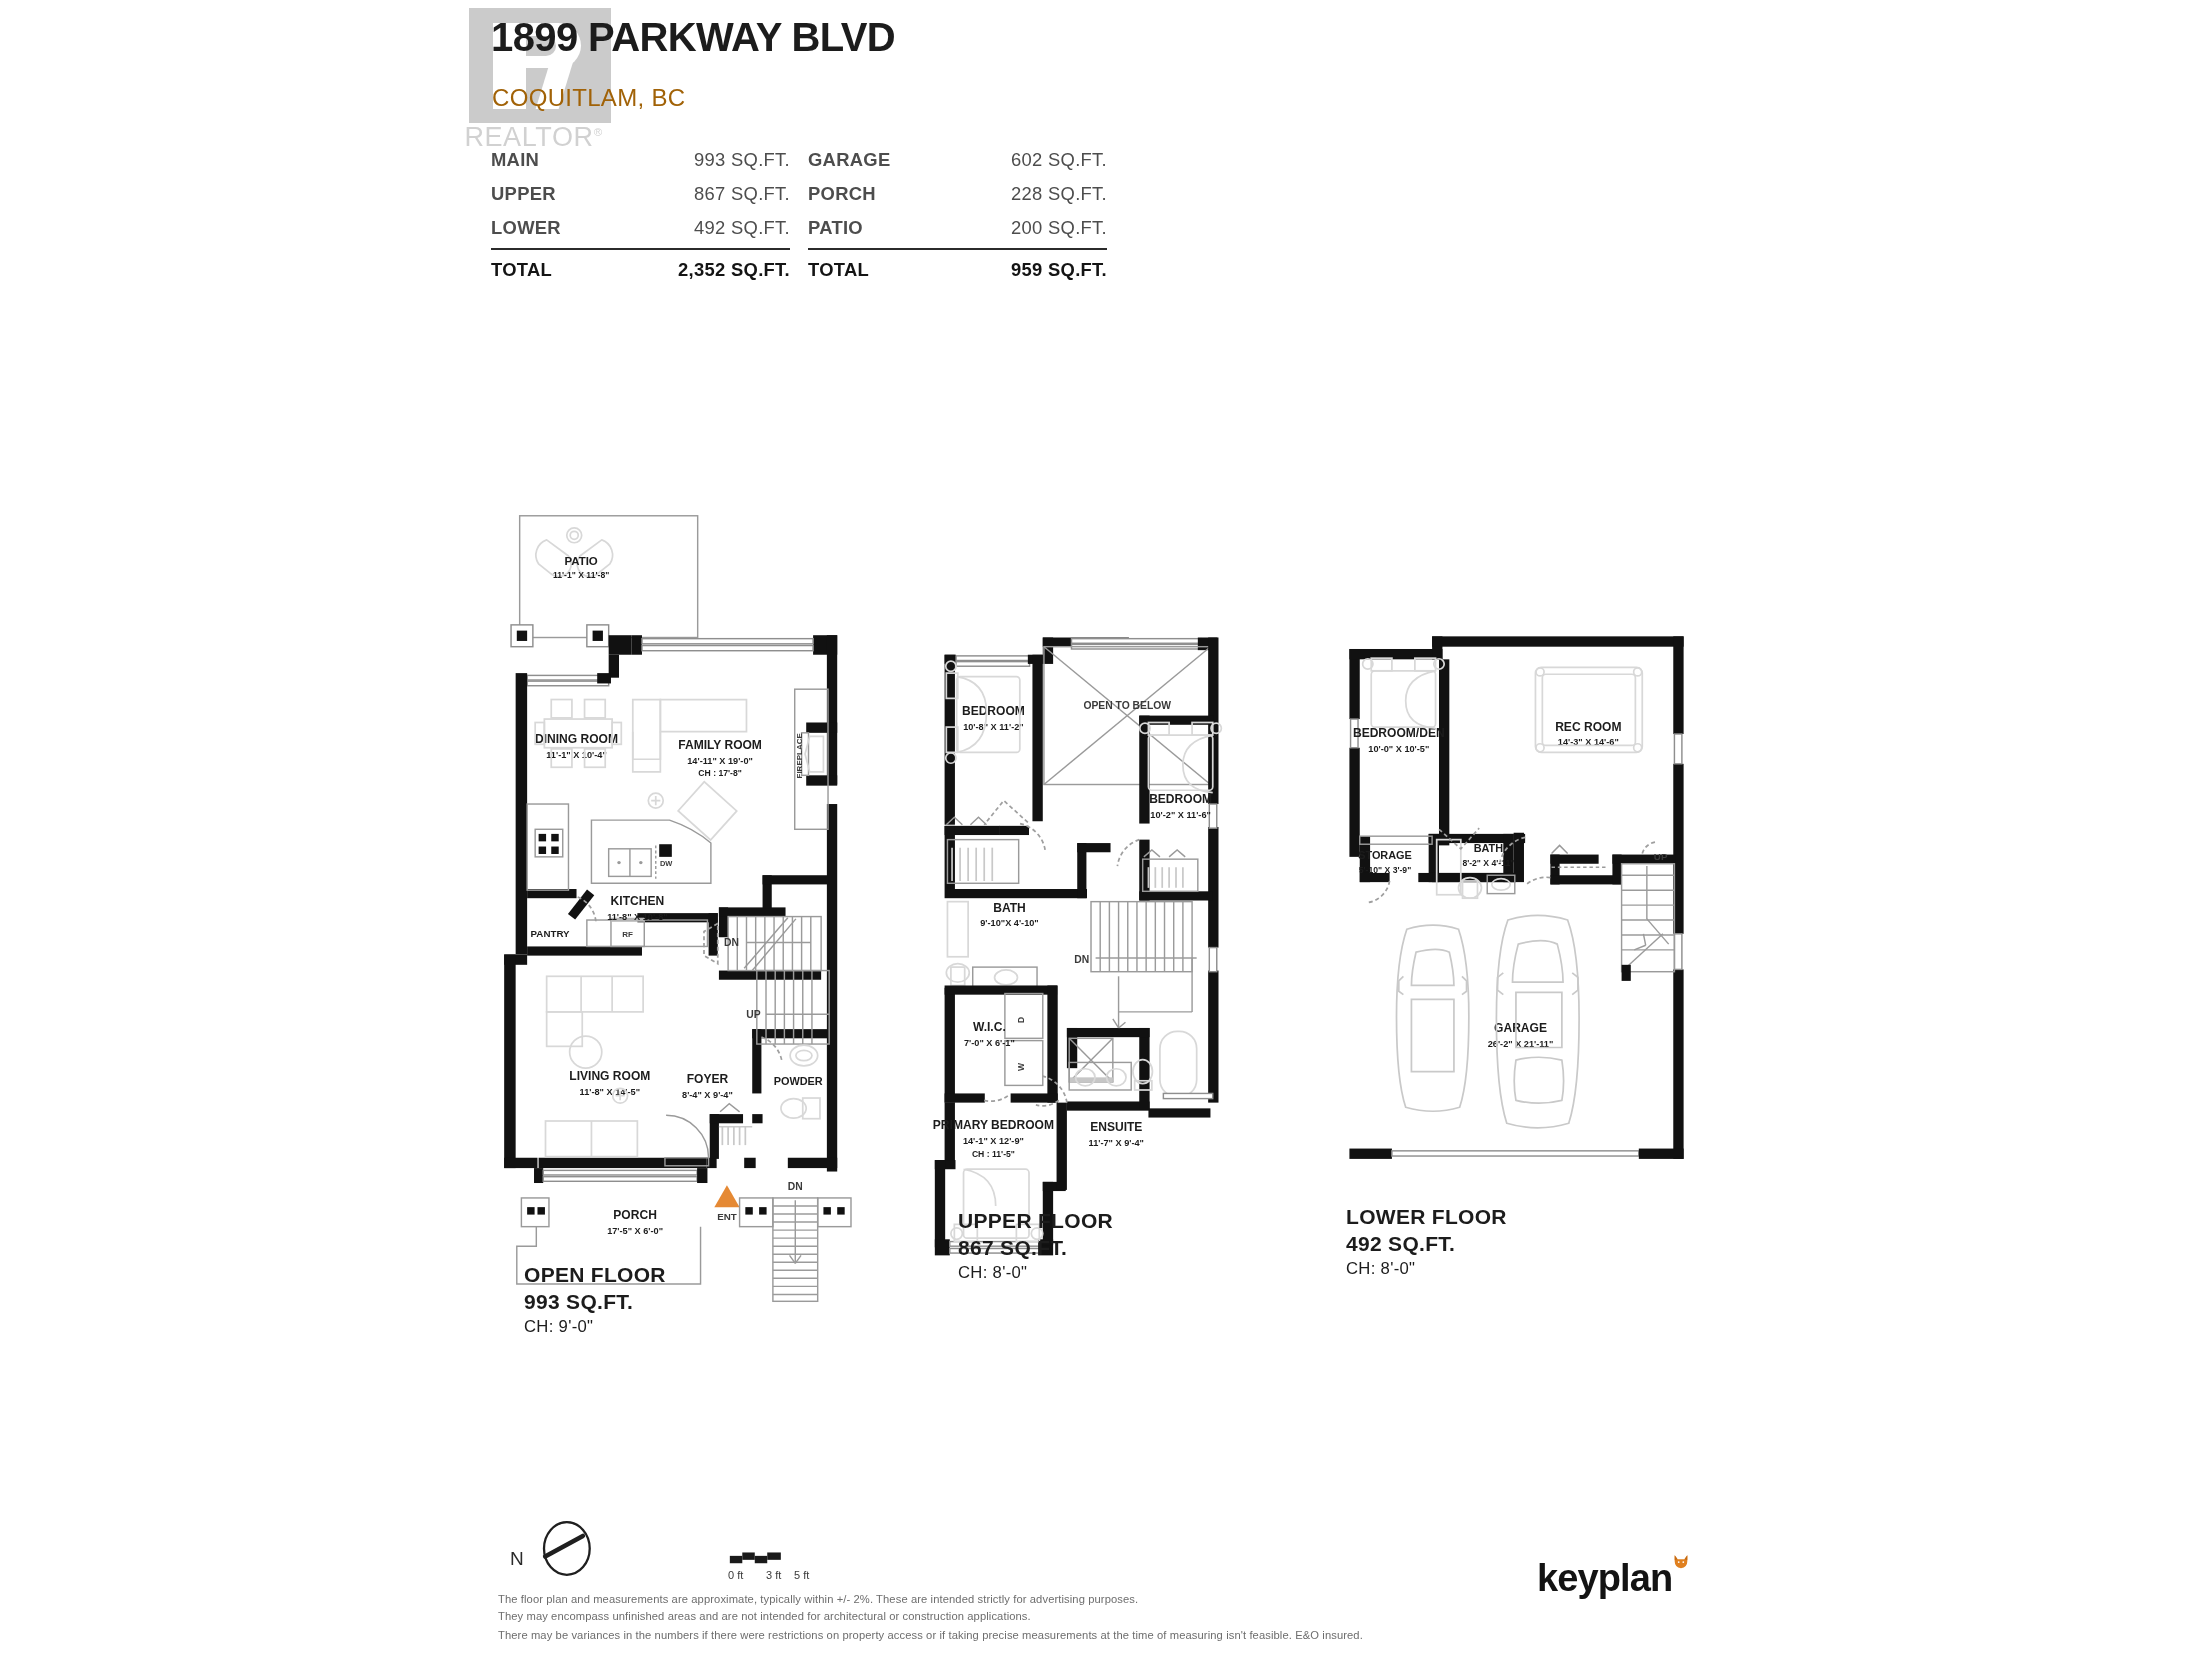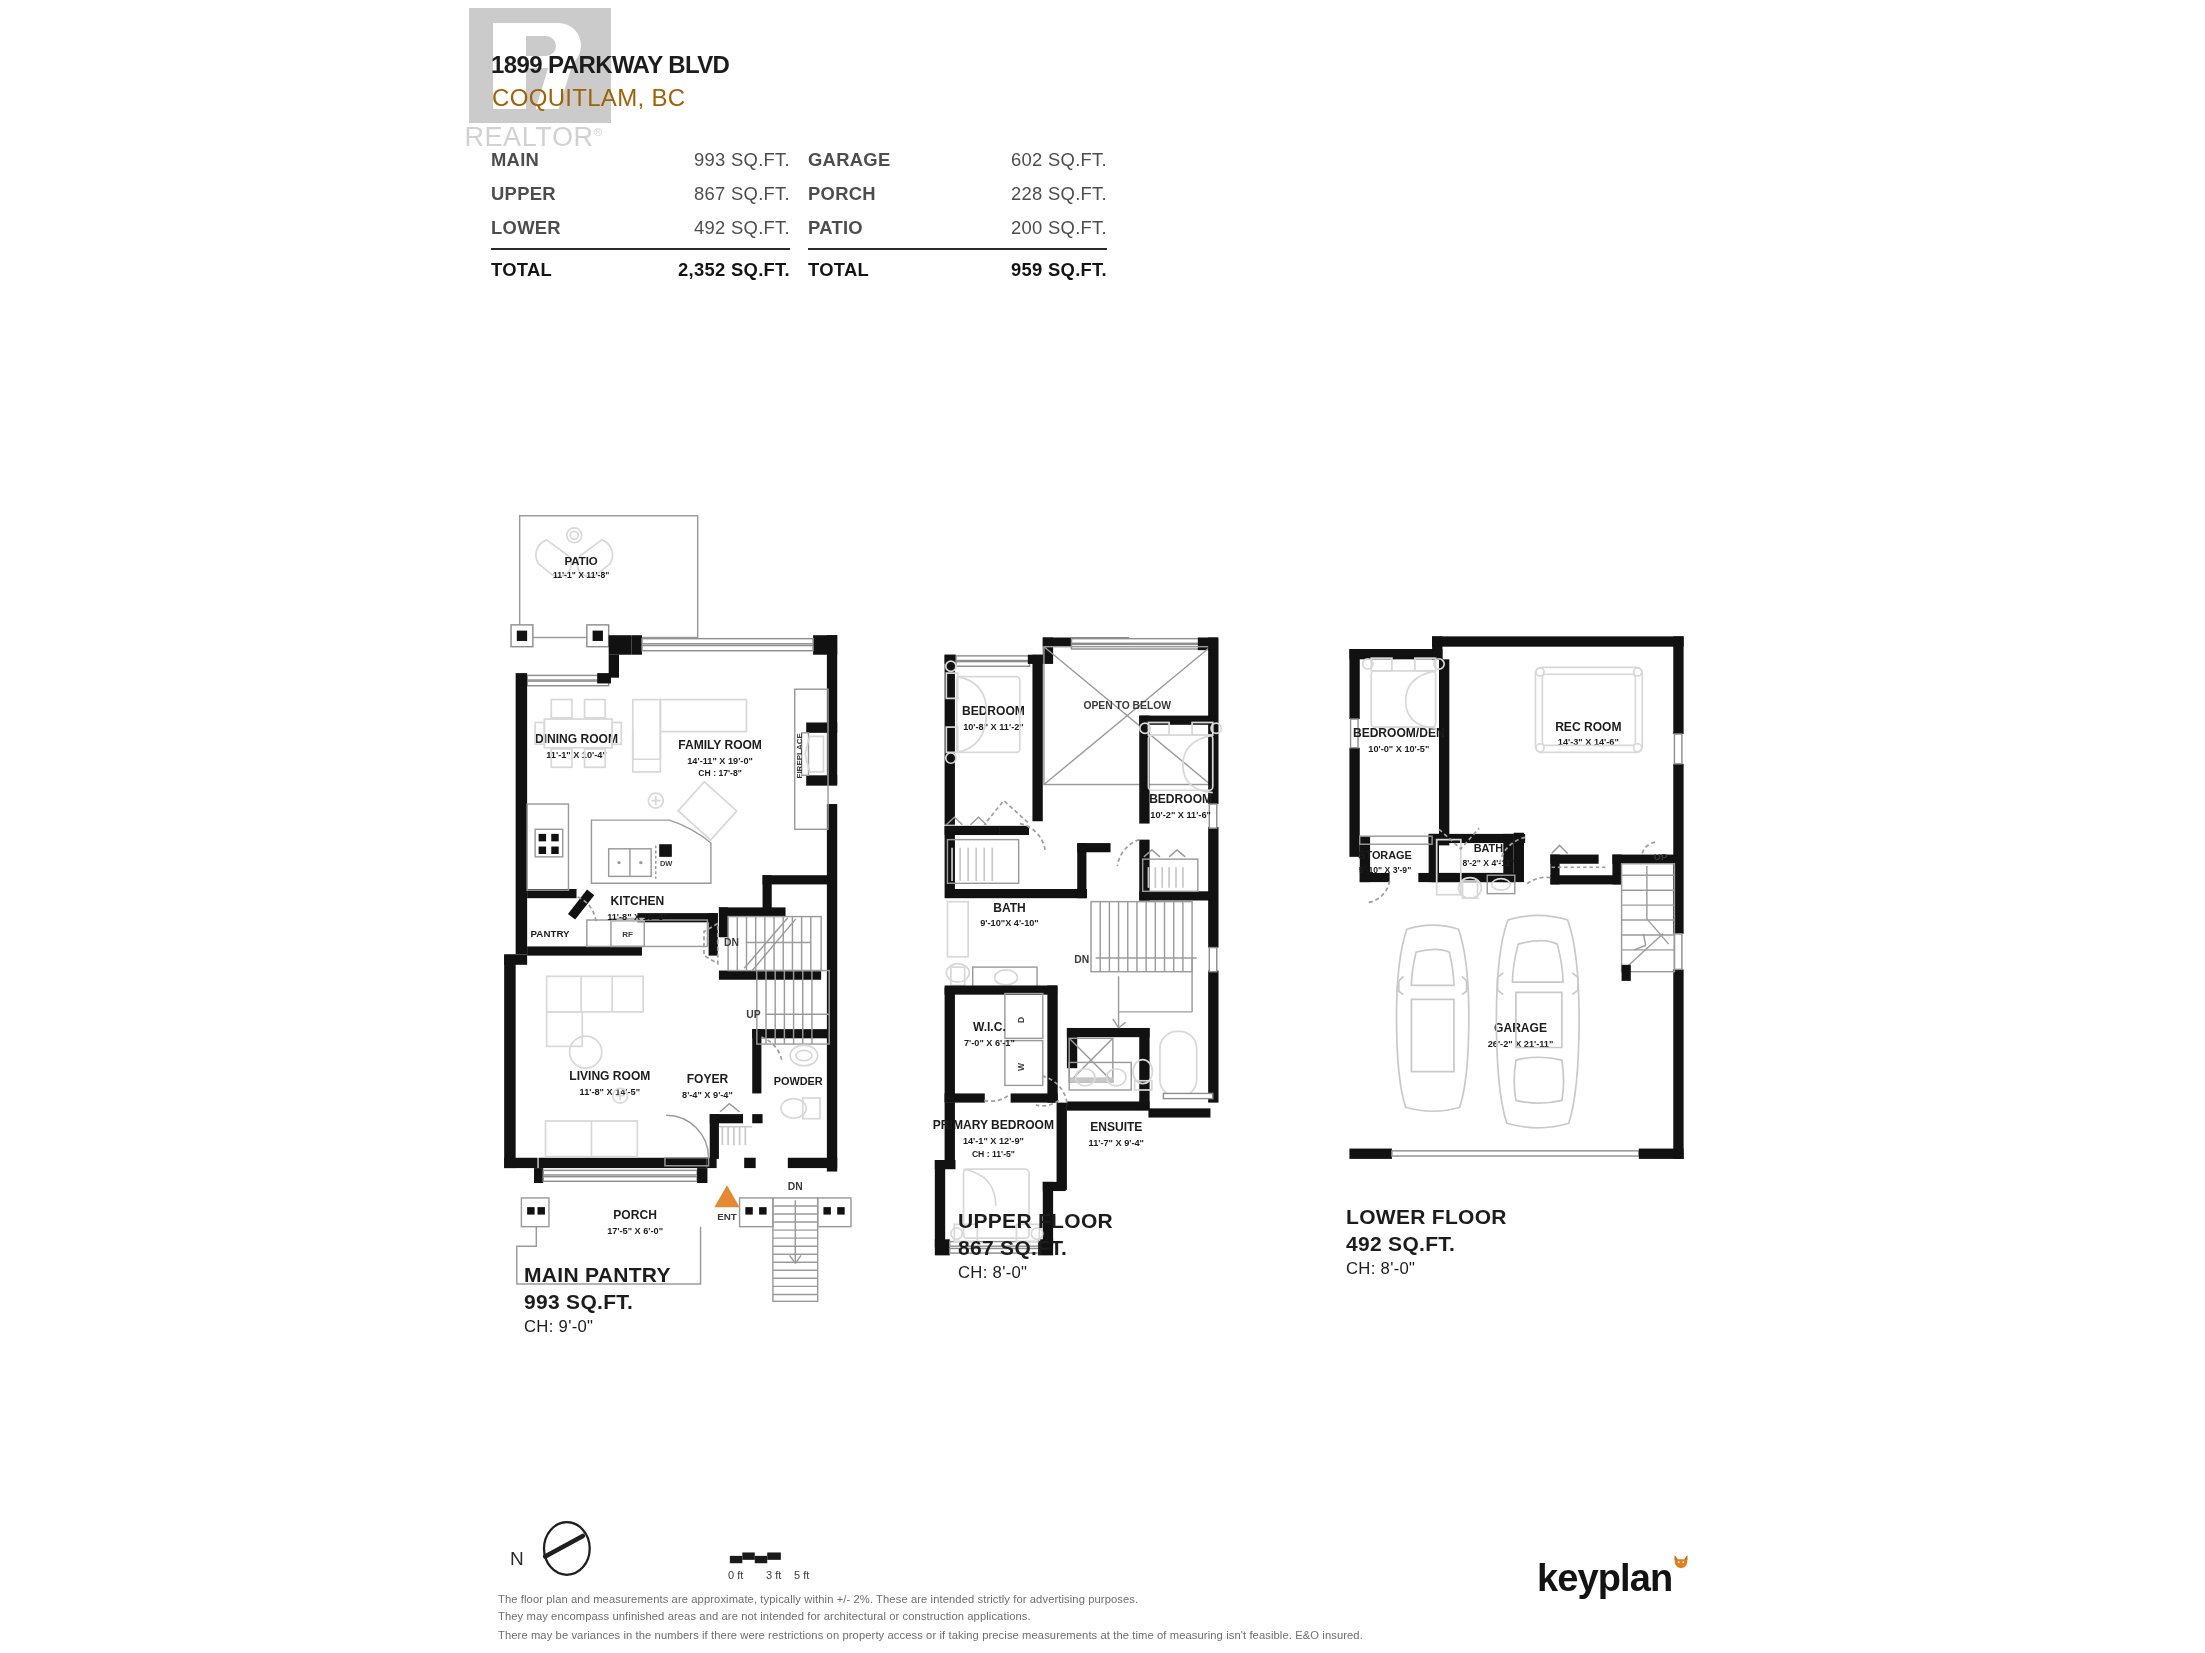--- a/index.html
+++ b/index.html
@@ -35,22 +35,22 @@
     position:absolute; left:74px; top:53px; width:23px; height:48px; background:#fff;
     transform:skewX(-17deg);
   }
   #realtor-watermark .rtext {
     position:absolute; left:-4.6px; top:114px; font-size:27px; letter-spacing:0.6px;
     color:#9a9a9a; font-family:"Liberation Sans", sans-serif; white-space:nowrap;
   }
   #realtor-watermark .rtext sup { font-size:11.5px; }
 
   #addr-line1 {
-    position:absolute; left:0; top:10.3px; font-size:24px; font-weight:700;
-    letter-spacing:-0.6px; white-space:nowrap; color:#1c1c1c;margin-top:36px;
+    position:absolute; left:0; top:10.3px; font-size:40px; font-weight:700;
+    letter-spacing:-0.6px; white-space:nowrap; color:#1c1c1c;
   }
   #addr-line2 {
     position:absolute; left:1.1px; top:79px; font-size:24px; font-weight:400;
     letter-spacing:0.3px; white-space:nowrap; color:#a16207;
   }
 
   
   .area-table { position:absolute; font-size:18.4px; color:#4d4d4d; }
   .area-table .row { position:relative; height:34px; white-space:nowrap; }
   .area-table .lbl { position:absolute; left:0; top:0; letter-spacing:0.3px; }
@@ -707,21 +707,21 @@
       <path d="M2640 1728 l80 0 l0 96 l-80 0 z"></path>
       <path d="M2640 1846 q40 -10 80 0 q6 38 0 70 q-40 10 -80 0 q-6 -32 0 -70 z"></path>
       <path d="M2618 1694 l-10 8 l0 22 l10 8 M2738 1694 l10 8 l0 22 l-10 8"></path>
     </g>
   </g>
 </svg>
 
 <div id="footer">
 
   <div class="floor-caption" style="left:524px; top:1263px">
-    <span class="fc-name">MAIN PANTRY</span>
+    <span class="fc-name">OPEN FLOOR</span>
     <span class="fc-area">993 SQ.FT.</span>
     <span class="fc-ch">CH: 9'-0"</span>
   </div>
 
   <div class="floor-caption" style="left:958px; top:1209px">
     <span class="fc-name">UPPER FLOOR</span>
     <span class="fc-area">867 SQ.FT.</span>
     <span class="fc-ch">CH: 8'-0"</span>
   </div>
 

